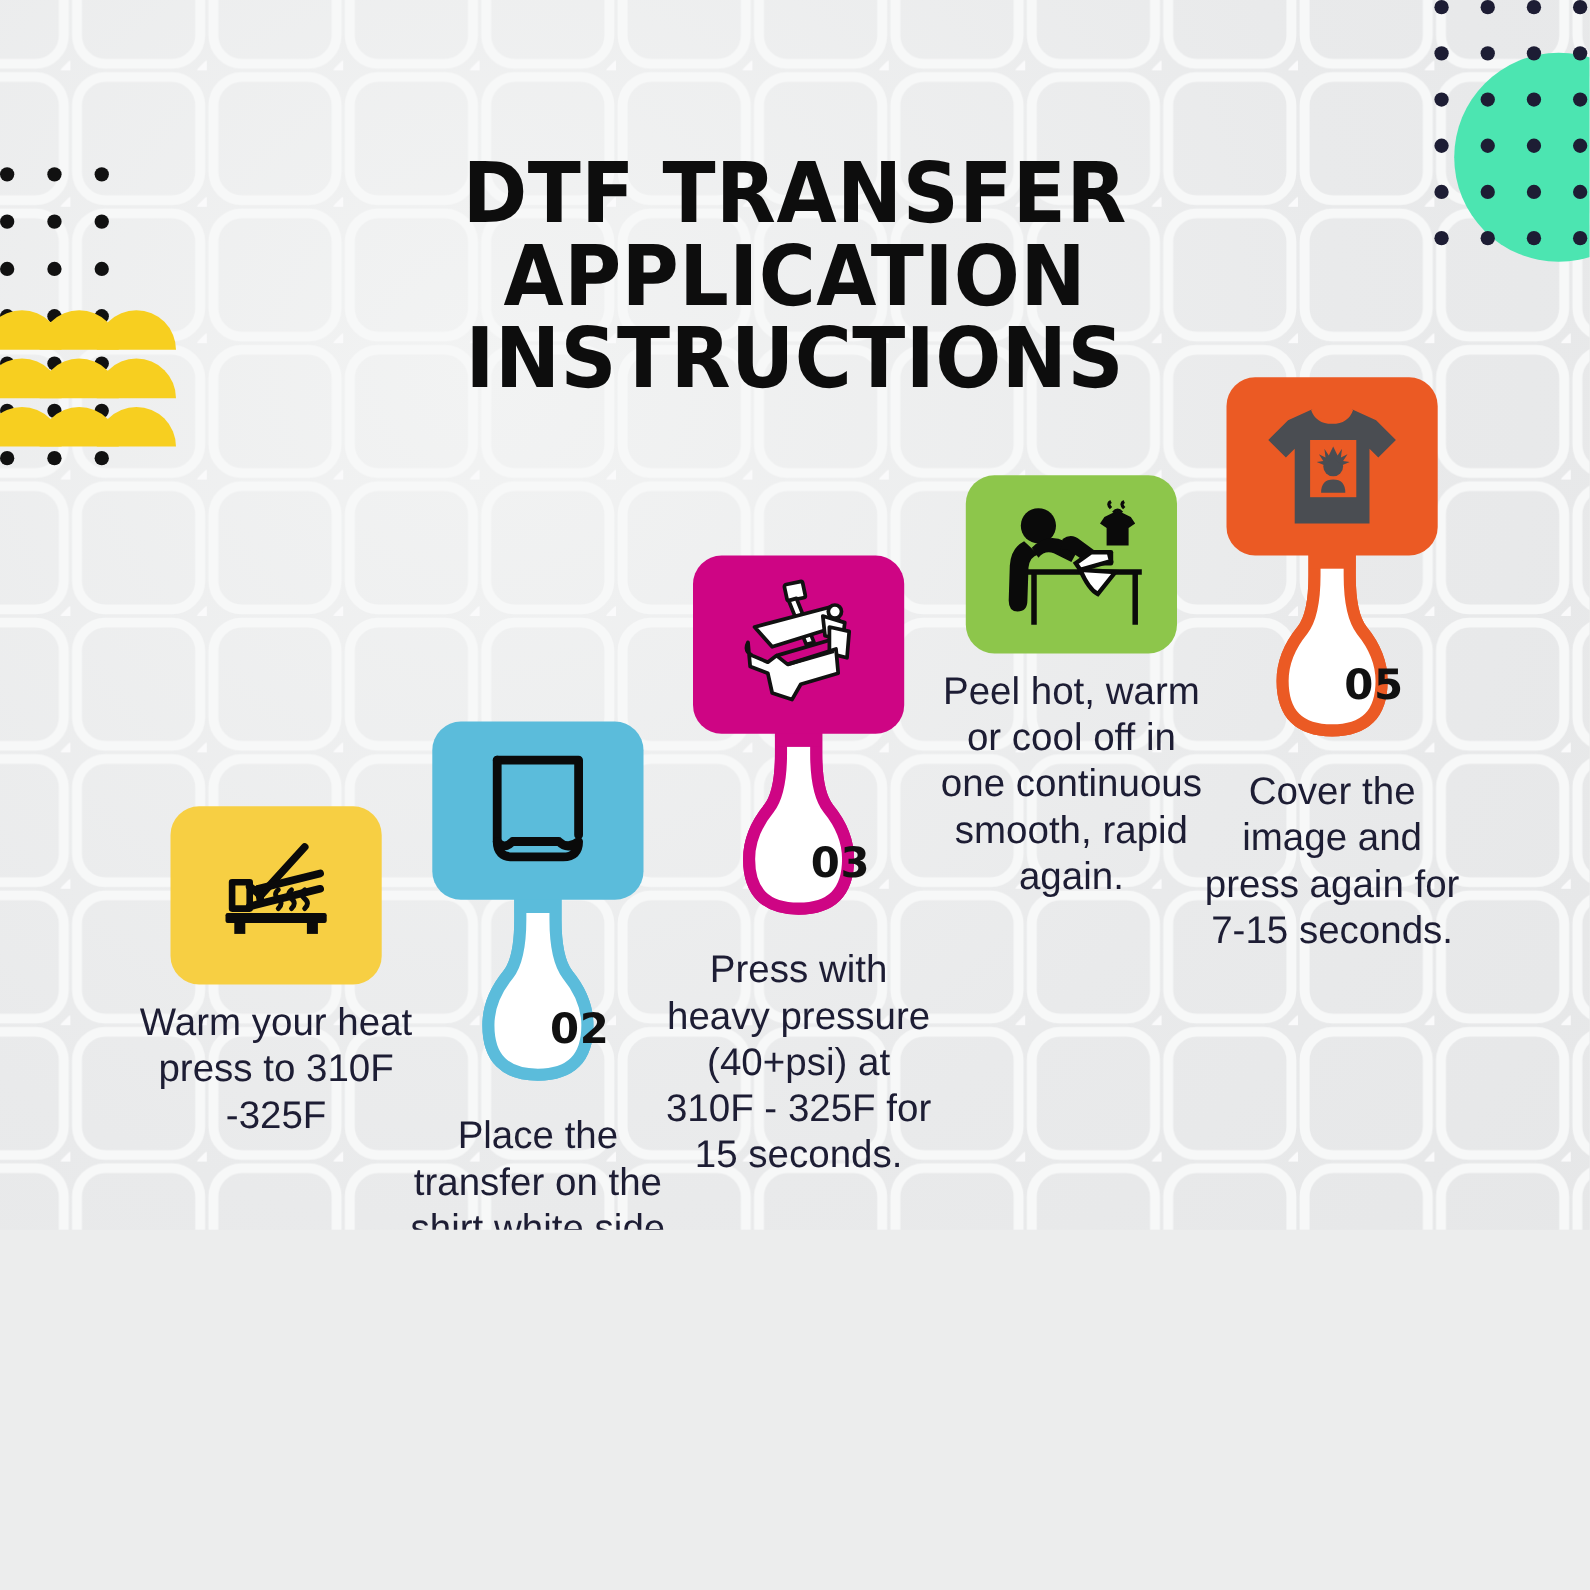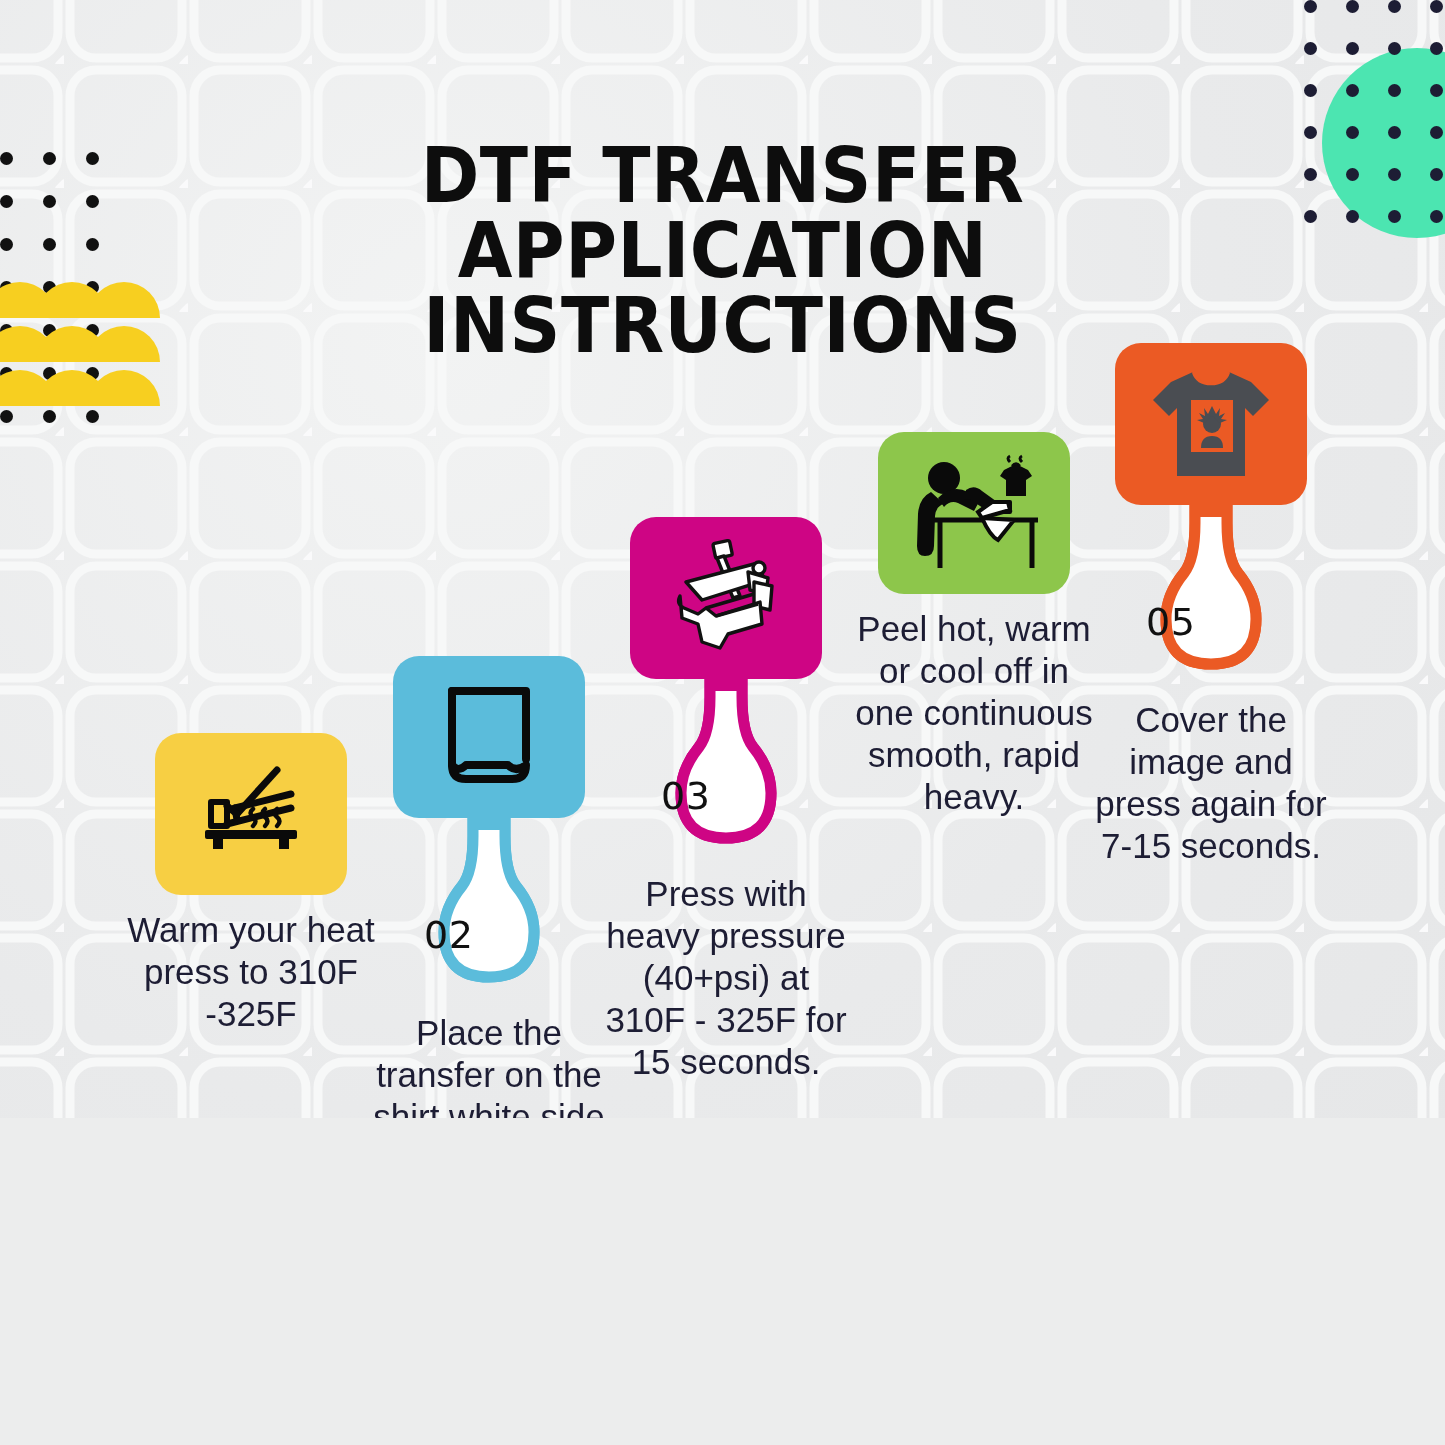--- a/index.html
+++ b/index.html
@@ -127,23 +127,23 @@
   .pin-wrap svg {
     position: absolute;
     left: 0;
     top: 0;
   }
   .pin-num {
     position: absolute;
     left: 0;
     width: 130px;
     top: 104px;
-    text-align: left;
+    text-align: right;
     font-family: "DejaVu Sans", sans-serif;
-    font-weight: 400;
+    font-weight: 700;
     font-size: 38px;
     color: #111111;
     letter-spacing: 0.5px;
     line-height: 1;
   }
 
   .caption {
     margin-top: 14px;
     width: 250px;
     text-align: center;
@@ -277,21 +277,21 @@
     <path d="M49 0 L49 24 Q49 60 38 74 Q20 96 20 120 Q20 165 65 165 Q110 165 110 120
              Q110 96 92 74 Q81 60 81 24 L81 0 Z" fill="#ffffff"></path>
     <path d="M49 0 L49 24 Q49 60 38 74 Q20 96 20 120 Q20 165 65 165 Q110 165 110 120
              Q110 96 92 74 Q81 60 81 24 L81 0 Z" fill="none" stroke="#5BBCDB" stroke-width="11"></path>
     <rect x="44" y="0" width="42" height="18" fill="#5BBCDB"></rect>
   </svg>
           <div class="pin-num">02</div>
         </div>
         <div class="caption">Place the transfer on the shirt white side down, image facing up, cover with teflon sheet or parchment paper.</div>
       </div>
-      <div class="step" style="left: 600px; top: 517px;">
+      <div class="step" style="left: 600px; top: 505px;">
         <div class="card" style="background: rgb(206, 5, 132);">
     <svg width="128" height="120" viewBox="0 0 128 120">
       <g fill="#ffffff" stroke="#111111" stroke-width="3.4" stroke-linejoin="round">
         <rect x="52" y="4" width="17" height="15" rx="2" transform="rotate(-12 60 11)"></rect>
         <path d="M62 18 L78 58 L71 60 L55 20 Z"></path>
         <path d="M24 44 L92 26 L104 42 L40 62 Z"></path>
         <path d="M86 34 L106 40 L104 56 L88 52 Z"></path>
         <circle cx="97" cy="30" r="6"></circle>
         <path d="M92 44 L110 48 L108 72 L92 68 Z"></path>
         <path d="M18 58 Q14 66 22 70 L36 76 L44 70 L54 78 L98 64 L100 86 L66 96 L58 110 L40 104 L36 86 L20 80 Z"></path>
@@ -334,21 +334,21 @@
       <g fill="#0a0a0a">
         <path d="M100 16 L112 10 L124 16 L128 22 L122 26 L122 42 L102 42 L102 26 L96 22 Z"></path>
         <path d="M108 12 q4 -5 8 0" fill="none" stroke="#0a0a0a" stroke-width="2.6"></path>
       </g>
       <g fill="none" stroke="#0a0a0a" stroke-width="3">
         <path d="M106 8 q-4 -4 0 -6"></path>
         <path d="M118 8 q-4 -4 0 -6"></path>
       </g>
     </svg>
         </div>
-        <div class="caption">Peel hot, warm or cool off in one continuous smooth, rapid heavy.</div>
+        <div class="caption">Peel hot, warm or cool off in one continuous smooth, rapid again.</div>
       </div>
       <div class="step" style="left: 1085px; top: 343px;">
         <div class="card" style="background: rgb(235, 90, 36);">
     <svg width="128" height="116" viewBox="0 0 128 116">
       <path d="M46 6 L24 16 L6 34 L22 50 L30 42 L30 110 L98 110 L98 42 L106 50 L122 34 L104 16 L82 6
                q-4 12 -18 12 q-14 0 -18 -12 Z" fill="#4a4d52"></path>
       <path d="M46 6 q4 12 18 12 q14 0 18 -12" fill="none" stroke="#EB5A24" stroke-width="2.5"></path>
       <rect x="44" y="34" width="42" height="52" fill="#EB5A24"></rect>
       <g fill="#4a4d52">
         <circle cx="65" cy="58" r="9"></circle>

